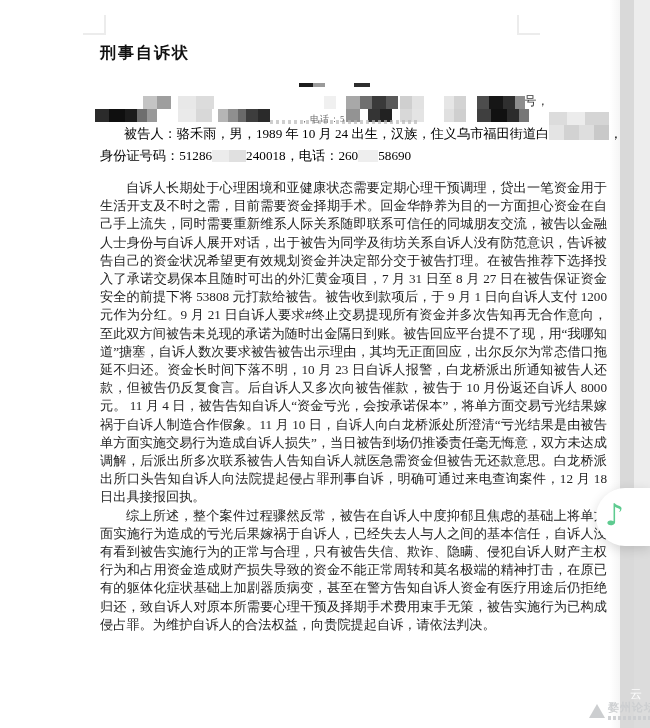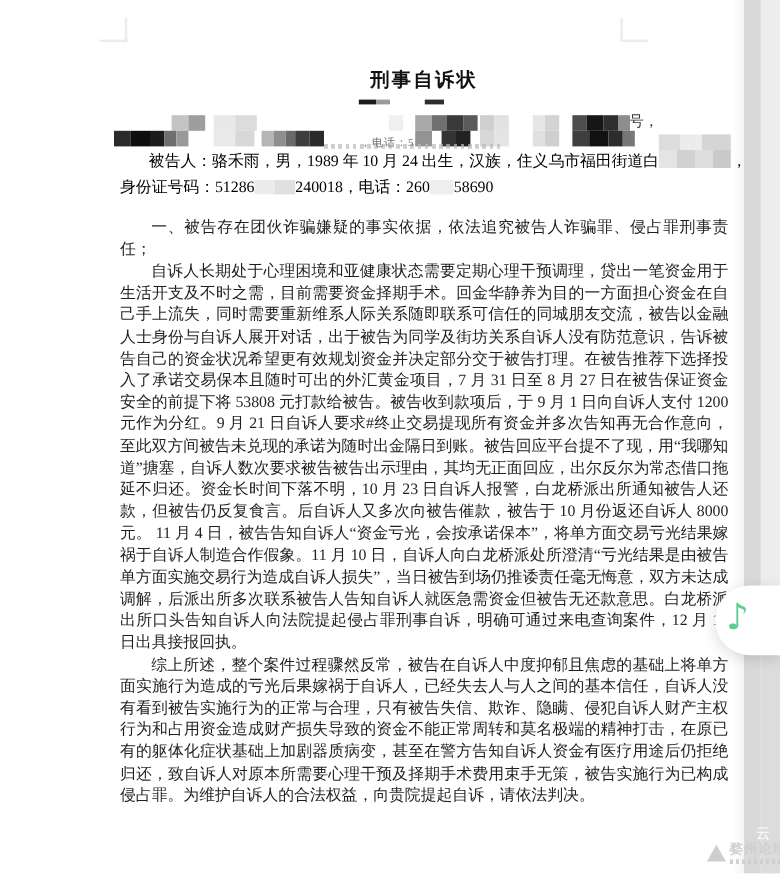--- a/index.html
+++ b/index.html
@@ -16,21 +16,21 @@
   .gutter-a{position:absolute;left:620px;top:0;width:14px;height:728px;background:#d9d9d9;}
   .gutter-b{position:absolute;left:634px;top:0;width:16px;height:728px;background:#ededed;}
   .gutter-b-low{position:absolute;left:634px;top:545px;width:16px;height:183px;background:#dcdcdc;}
 
   
   .crop{position:absolute;top:15px;width:21px;height:18px;}
   .crop.left{left:83px;border-right:2px solid #ececec;border-bottom:2px solid #ececec;}
   .crop.right{left:517px;border-left:2px solid #ececec;border-bottom:2px solid #ececec;}
 
   
-  .doc-title{position:absolute;left:100px;top:57px;width:507px;text-align:center;
+  .doc-title{position:absolute;left:100px;top:43px;width:507px;text-align:left;
     font-size:16px;font-weight:bold;letter-spacing:2px;color:#111;}
   .title-bar{position:absolute;top:83px;height:4px;}
   .title-bar.b1{left:299px;width:26px;background:linear-gradient(to right,#1c1c1c 0 55%,#9a9a9a 55% 100%);}
   .title-bar.b2{left:354px;width:16px;background:#2e2e2e;}
 
   
   .tail-char{position:absolute;left:524px;top:93px;font-size:12.5px;color:#333;}
   .mosaic-row{position:absolute;left:0;top:0;height:13px;}
   .mcell{position:absolute;top:0;height:13px;}
   .scribble{position:absolute;left:270px;top:120px;width:150px;height:4px;
@@ -143,21 +143,20 @@
 <span class="mosaic-faint-text">，电话：5</span>
 
 <div class="party-line l1">
   <span>被告人：骆禾雨，男，1989 年 10 月 24 出生，汉族，住义乌市福田街道白</span><span class="inline-mosaic addr"></span><span>，</span>
 </div>
 <div class="party-line l2">
   <span>身份证号码：51286</span><span class="inline-mosaic gap1"></span><span>240018，电话：260</span><span class="inline-mosaic gap2"></span><span>58690</span>
 </div>
 
 <div class="content">
-  <div class="claim-item">一、被告存在团伙诈骗嫌疑的事实依据，依法追究被告人诈骗罪、侵占罪刑事责任；</div>
   <p class="para">自诉人长期处于心理困境和亚健康状态需要定期心理干预调理，贷出一笔资金用于生活开支及不时之需，目前需要资金择期手术。回金华静养为目的一方面担心资金在自己手上流失，同时需要重新维系人际关系随即联系可信任的同城朋友交流，被告以金融人士身份与自诉人展开对话，出于被告为同学及街坊关系自诉人没有防范意识，告诉被告自己的资金状况希望更有效规划资金并决定部分交于被告打理。在被告推荐下选择投入了承诺交易保本且随时可出的外汇黄金项目，7 月 31 日至 8 月 27 日在被告保证资金安全的前提下将 53808 元打款给被告。被告收到款项后，于 9 月 1 日向自诉人支付 1200 元作为分红。9 月 21 日自诉人要求#终止交易提现所有资金并多次告知再无合作意向，至此双方间被告未兑现的承诺为随时出金隔日到账。被告回应平台提不了现，用“我哪知道”搪塞，自诉人数次要求被告被告出示理由，其均无正面回应，出尔反尔为常态借口拖延不归还。资金长时间下落不明，10 月 23 日自诉人报警，白龙桥派出所通知被告人还款，但被告仍反复食言。后自诉人又多次向被告催款，被告于 10 月份返还自诉人 8000 元。 11 月 4 日，被告告知自诉人“资金亏光，会按承诺保本”，将单方面交易亏光结果嫁祸于自诉人制造合作假象。11 月 10 日，自诉人向白龙桥派处所澄清“亏光结果是由被告单方面实施交易行为造成自诉人损失”，当日被告到场仍推诿责任毫无悔意，双方未达成调解，后派出所多次联系被告人告知自诉人就医急需资金但被告无还款意思。白龙桥派出所口头告知自诉人向法院提起侵占罪刑事自诉，明确可通过来电查询案件，12 月 18 日出具接报回执。</p>
   <p class="para">综上所述，整个案件过程骤然反常，被告在自诉人中度抑郁且焦虑的基础上将单方面实施行为造成的亏光后果嫁祸于自诉人，已经失去人与人之间的基本信任，自诉人没有看到被告实施行为的正常与合理，只有被告失信、欺诈、隐瞒、侵犯自诉人财产主权行为和占用资金造成财产损失导致的资金不能正常周转和莫名极端的精神打击，在原已有的躯体化症状基础上加剧器质病变，甚至在警方告知自诉人资金有医疗用途后仍拒绝归还，致自诉人对原本所需要心理干预及择期手术费用束手无策，被告实施行为已构成侵占罪。为维护自诉人的合法权益，向贵院提起自诉，请依法判决。</p>
 
 </div>
 
 <div class="music-fab">
   <span class="note">♪</span>
 </div>
 
 <span class="wm-frag">云</span>

